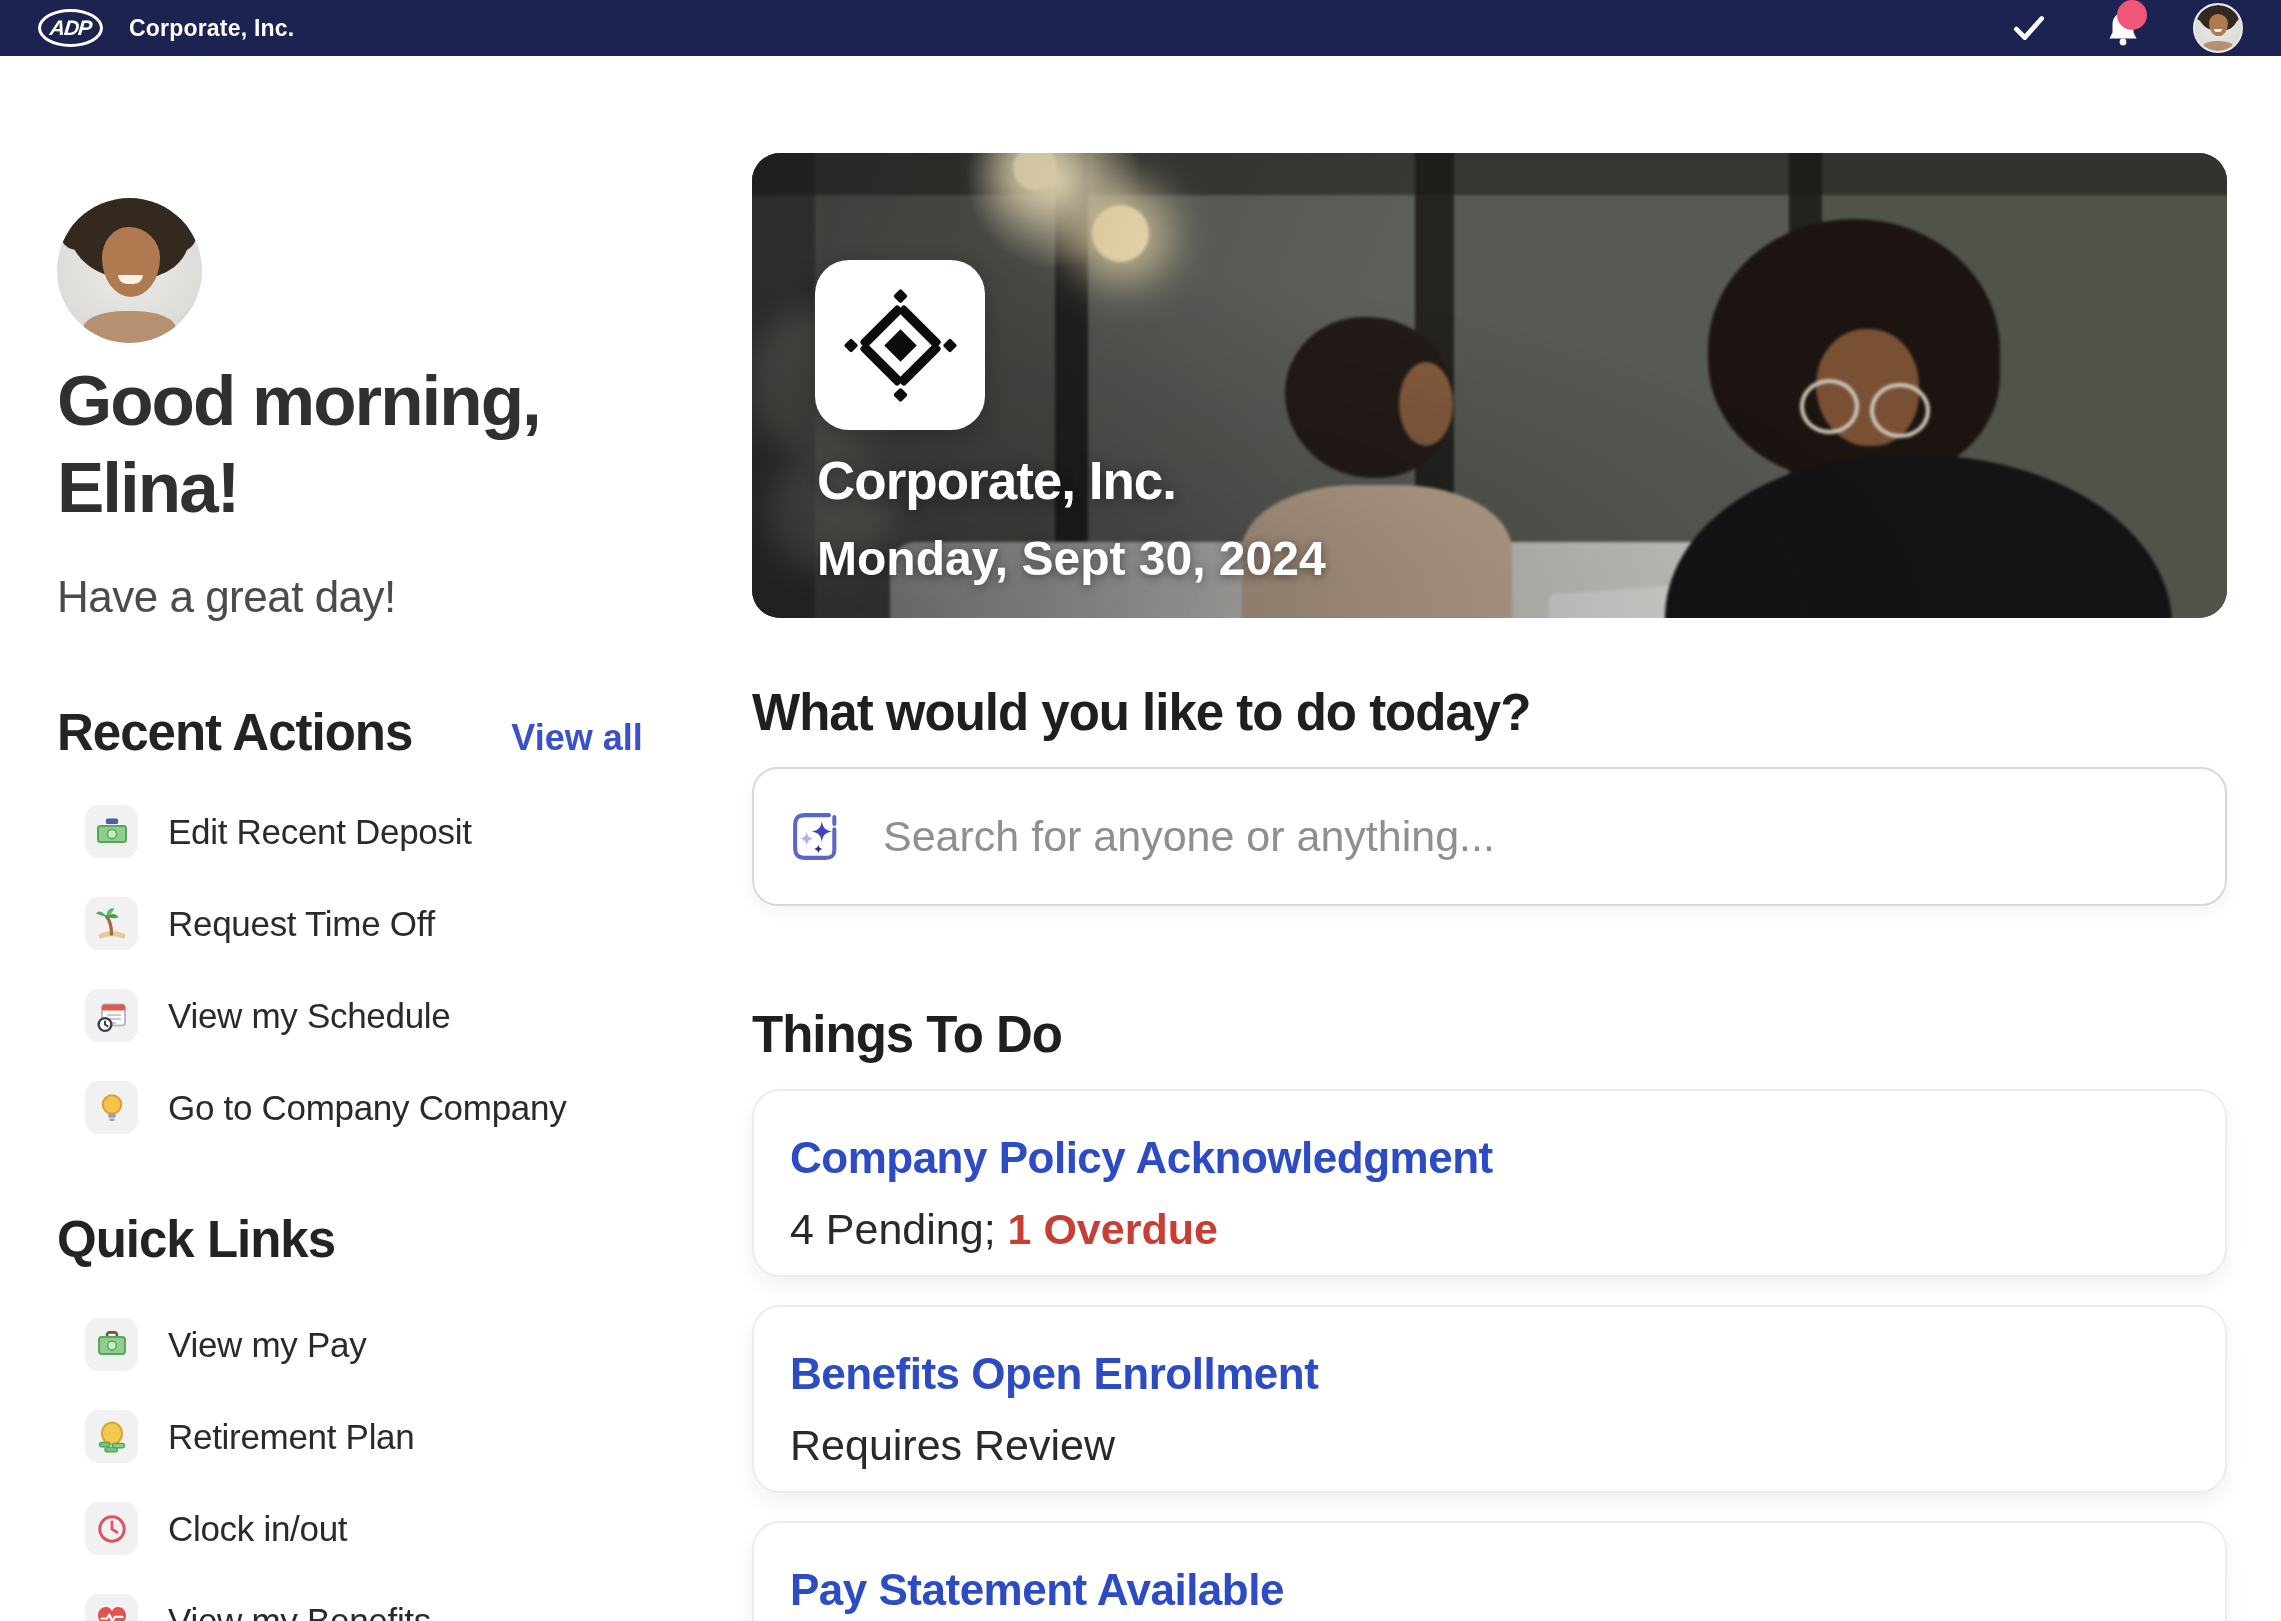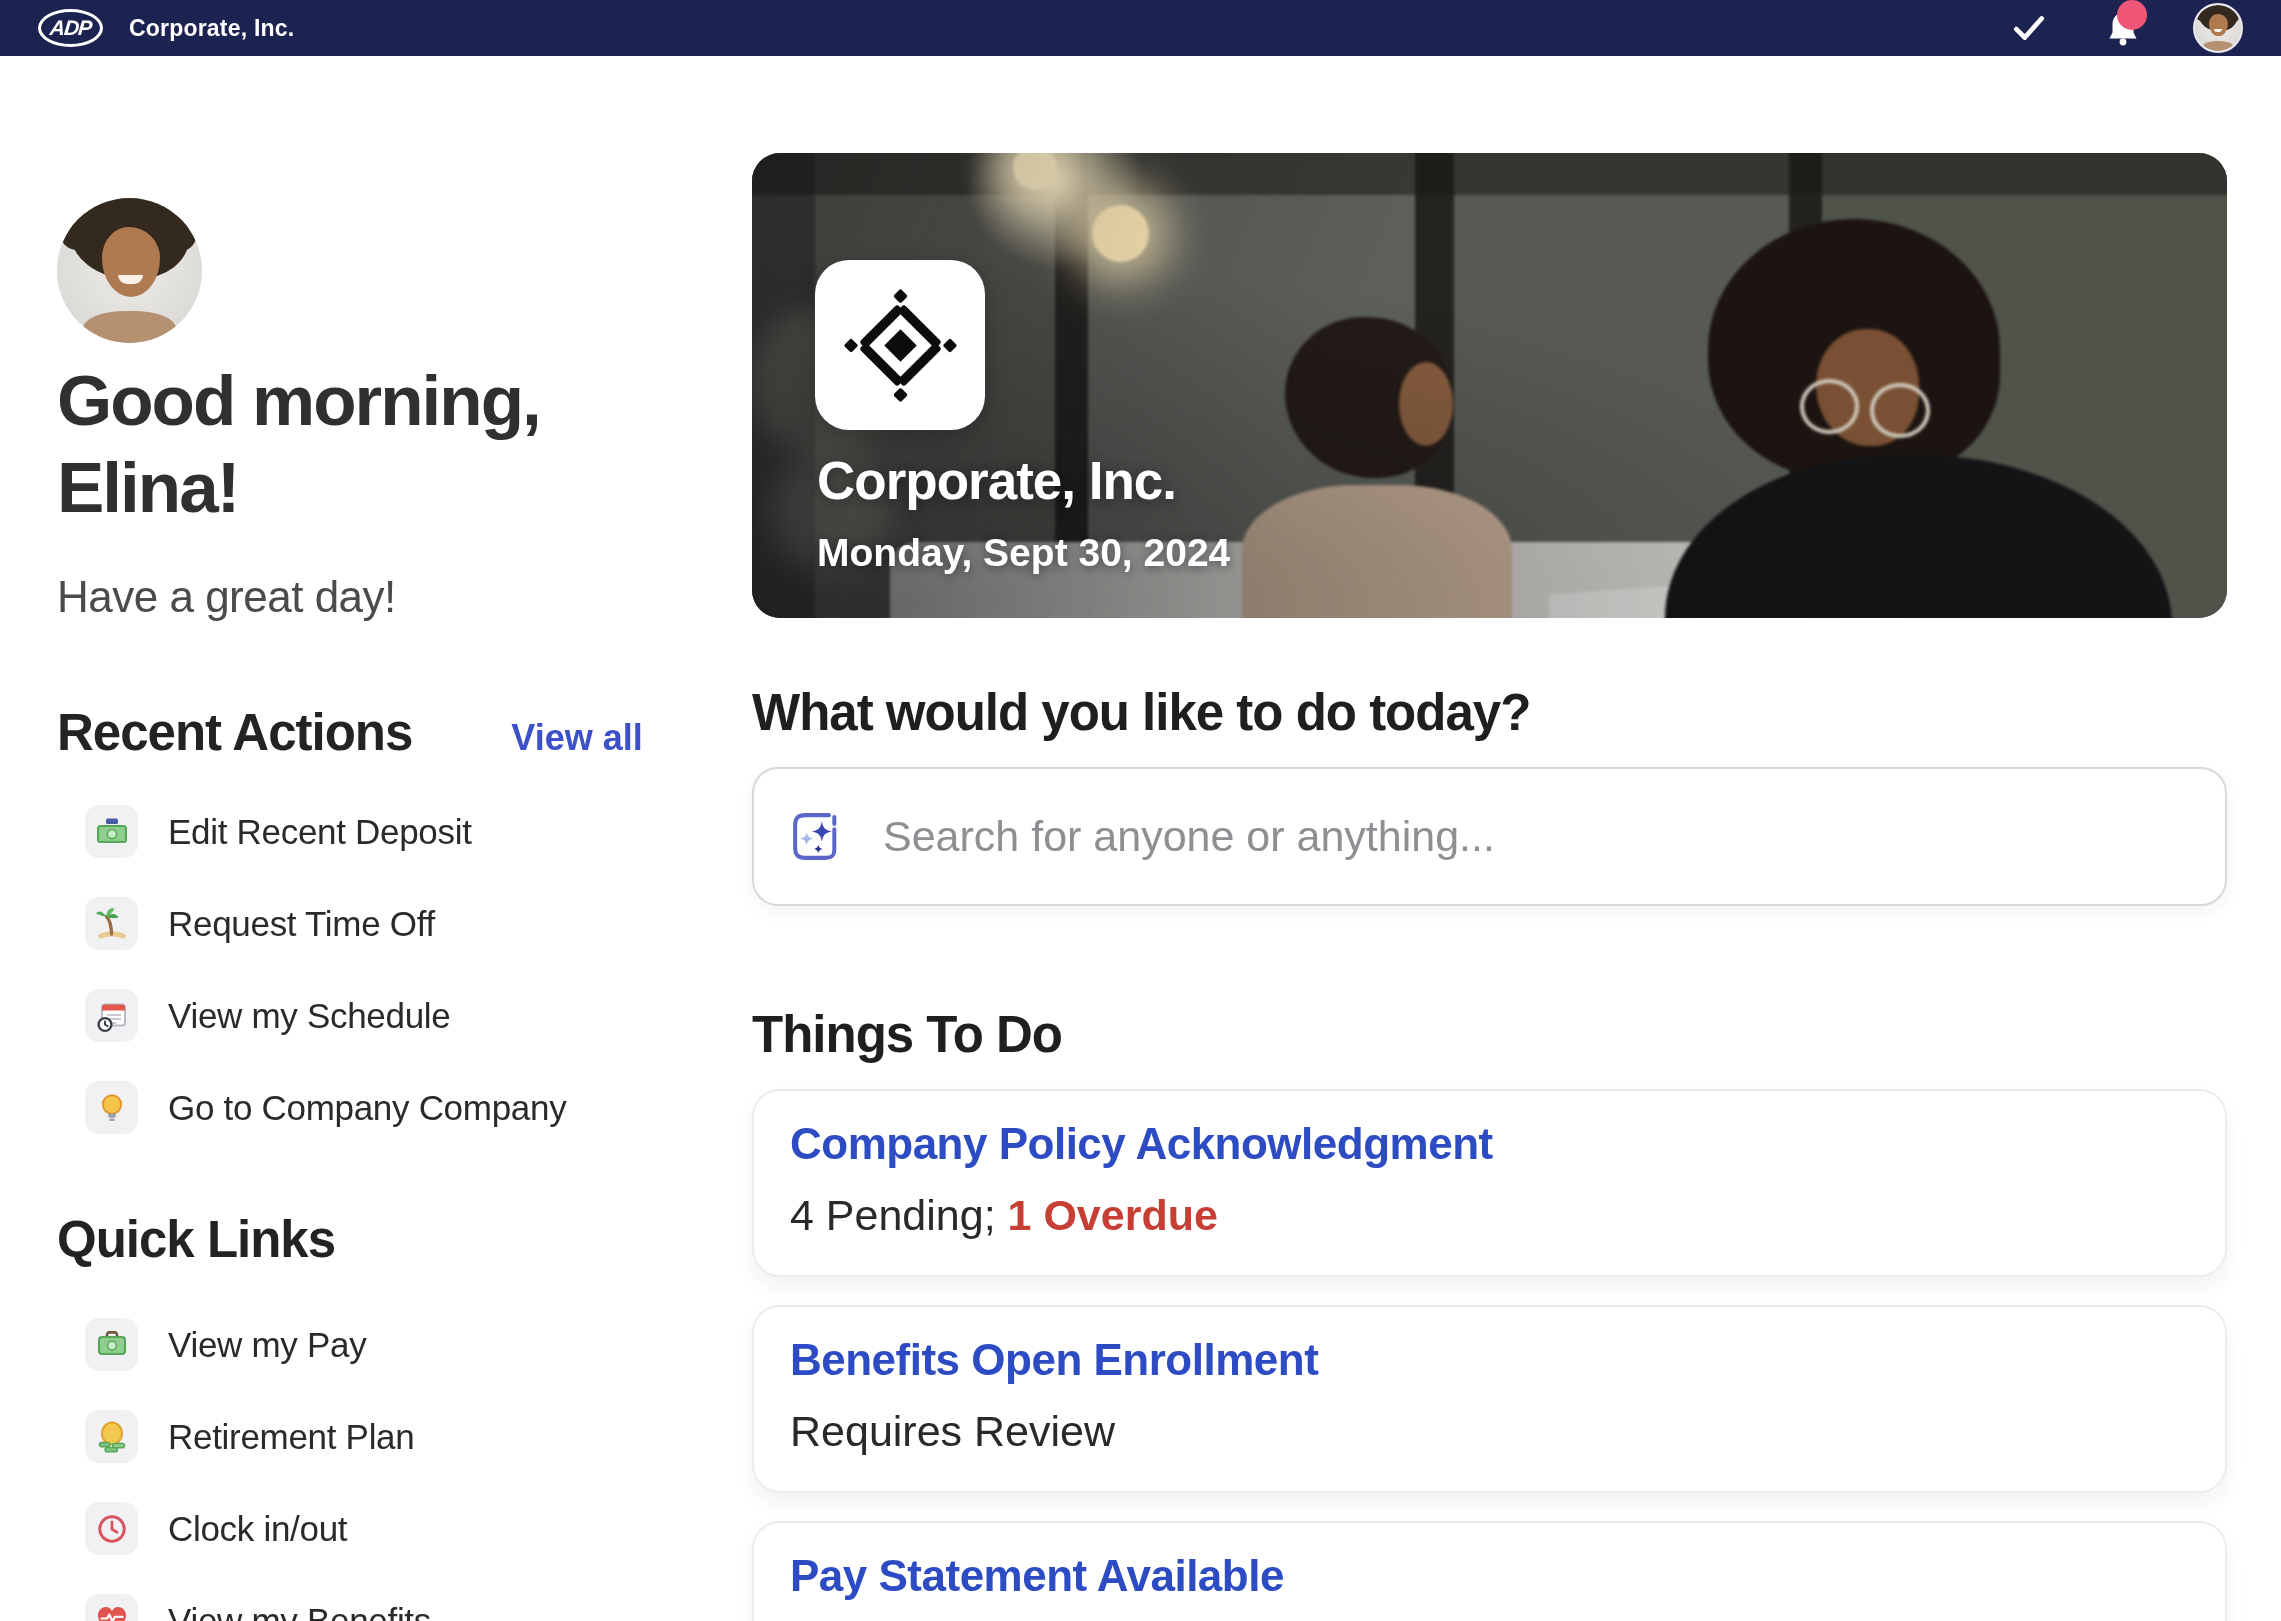--- a/index.html
+++ b/index.html
@@ -69,32 +69,32 @@
   .pr-glass2 { position:absolute; left:40%; top:39%; width:11%; height:13%; border:4px solid #cfc9bb; border-radius:50%; }
   .pr-body { position:absolute; left:2%; bottom:0; width:94%; height:44%; background:#141416; border-radius:46% 50% 0 0/88% 92% 0 0; }
   .laptop { position:absolute; left:54%; bottom:2%; width:16%; height:7%; background:#d7d7d4; border-radius:6px; transform:rotate(-4deg); }
   .hero-tint { position:absolute; inset:0; background:
     linear-gradient(112deg, rgba(16,16,22,.32) 0%, rgba(16,16,22,0) 40%),
     radial-gradient(ellipse at 8% 98%, rgba(8,8,12,.42) 0%, rgba(8,8,12,0) 55%); }
   .logo-card { position:absolute; left:63px; top:107px; width:170px; height:170px; background:#fff; border-radius:34px;
     display:flex; align-items:center; justify-content:center; box-shadow:0 6px 22px rgba(0,0,0,.25); }
   .hero-company { position:absolute; left:65px; top:297px; color:#fff; font-size:53px; font-weight:700; letter-spacing:-1px;
     text-shadow:0 2px 14px rgba(0,0,0,.45); }
-  .hero-date { position:absolute; left:65px; top:378px; color:#fff; font-size:39px; font-weight:700; text-shadow:0 2px 10px rgba(0,0,0,.45); }
+  .hero-date { position:absolute; left:65px; top:378px; color:#fff; font-size:48px; font-weight:700; text-shadow:0 2px 10px rgba(0,0,0,.45); }
 
   .main-h2 { position:absolute; left:752px; font-size:51px; font-weight:700; color:#1f1f21; letter-spacing:-1px; }
   .search-box { position:absolute; left:752px; top:767px; width:1475px; height:139px; background:#fff;
     border:2px solid #d8d8dd; border-radius:26px; display:flex; align-items:center; padding:0 34px;
     box-shadow:0 6px 16px rgba(40,40,80,.05); }
   .search-box input { flex:1; border:none; outline:none; font-size:43px; color:#2b2b2e; margin-left:38px; background:transparent;
     font-family:"Liberation Sans","DejaVu Sans",sans-serif; }
   .search-box input::placeholder { color:#8e8e93; opacity:1; }
 
   .todo-card { position:absolute; left:752px; width:1475px; height:188px; background:#fff; border:2px solid #ececf0;
-    border-radius:28px; padding:28px 40px 0 36px; cursor:pointer; box-shadow:0 10px 20px rgba(40,40,90,.06); }
+    border-radius:28px; padding:42px 40px 0 36px; cursor:pointer; box-shadow:0 10px 20px rgba(40,40,90,.06); }
   .todo-title { font-size:44px; font-weight:700; color:#2d4cc4; letter-spacing:-0.5px; }
   .todo-status { margin-top:22px; font-size:43px; font-weight:400; color:#29292c; }
   .todo-status .alert { color:#c73e35; font-weight:700; }
 </style>
 </head>
 <body>
 
 <div class="stage">
 
   <div class="topbar">

